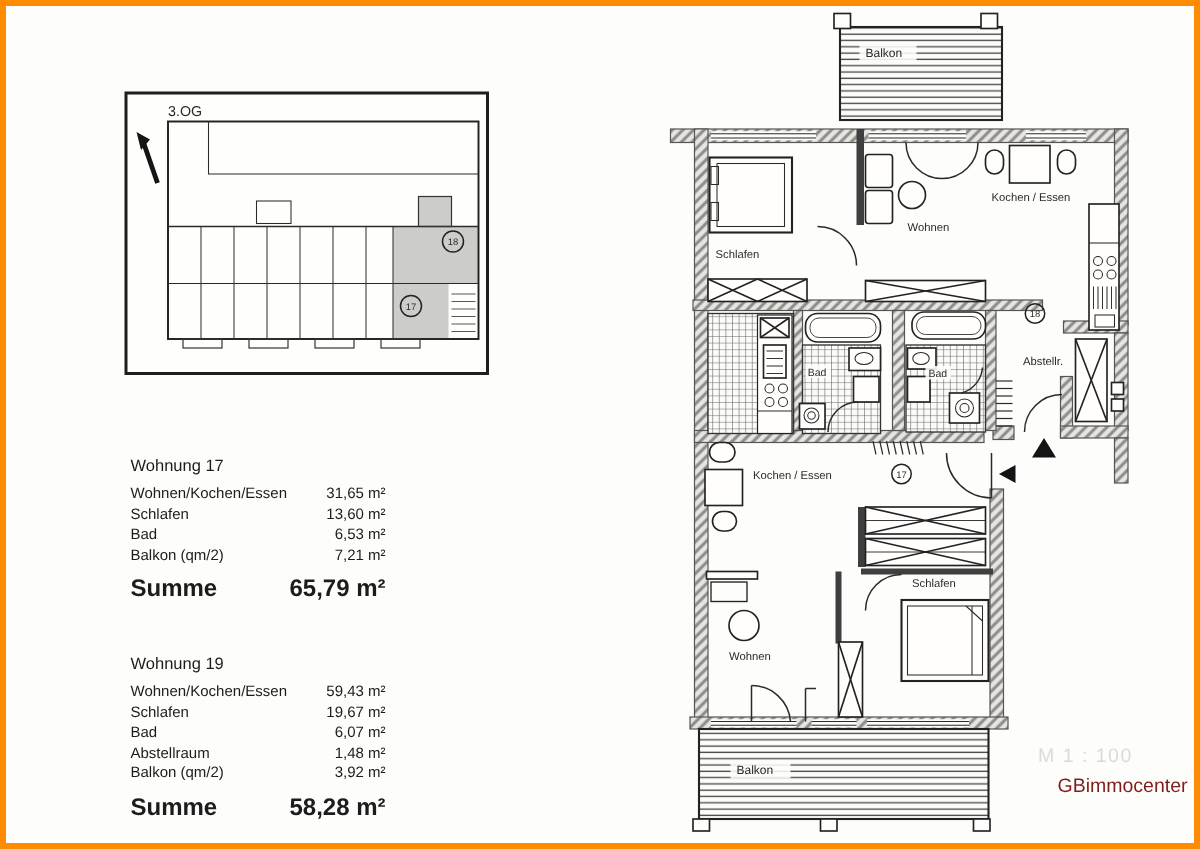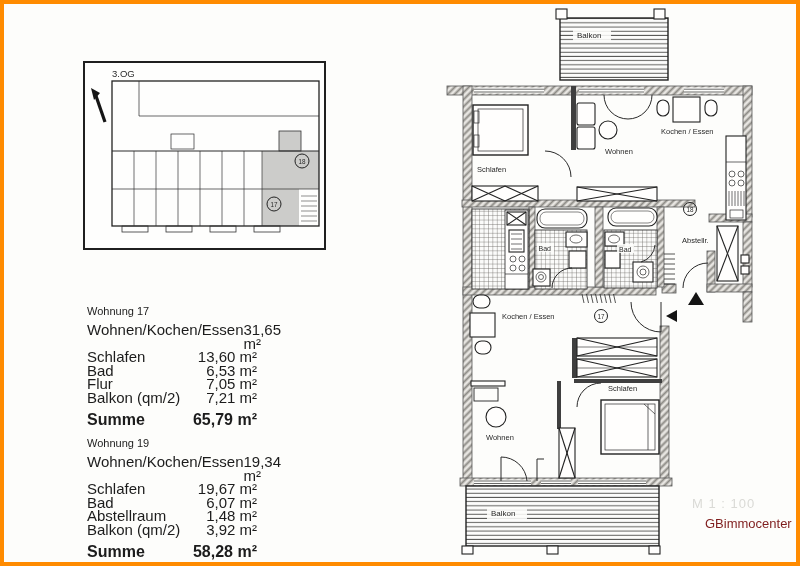--- a/index.html
+++ b/index.html
@@ -24,21 +24,21 @@
   .lblC{font-family:"Liberation Sans",sans-serif;font-size:6.3px;fill:#2a2a2a;text-anchor:middle;}
   .lblB{font-family:"Liberation Sans",sans-serif;font-size:8px;fill:#2a2a2a;}
   .lblbg{fill:#fdfdfb;opacity:0.88;}
   .shade{fill:#c3c3c1;opacity:0.85;}
 
   
   .area-table{position:absolute;left:83px;width:170px;}
   .t17{top:301px;}
   .t18{top:433px;}
   .tbl-title{font-weight:normal;font-size:11px;margin-bottom:6px;}
-  .tbl-row{display:flex;justify-content:space-between;font-size:15px;line-height:13.5px;}
+  .tbl-row{display:flex;justify-content:space-between;font-size:10px;line-height:13.5px;}
   .tbl-total{display:flex;justify-content:space-between;font-weight:bold;font-size:16px;margin-top:7px;}
 
   .scale-note{position:absolute;left:688px;top:492px;font-size:13px;color:#dadad6;letter-spacing:1px;}
   .watermark{position:absolute;left:701px;top:512px;font-size:13px;color:#7f1d1d;}
 </style>
 </head>
 <body>
 
 <div class="page">
 
@@ -107,38 +107,34 @@
     </div>
     <div class="tbl-row">
       <span>Schlafen</span>
       <span>13,60 m²</span>
     </div>
     <div class="tbl-row">
       <span>Bad</span>
       <span>6,53 m²</span>
     </div>
     <div class="tbl-row">
-      <span>Flur</span>
-      <span>7,05 m²</span>
-    </div>
-    <div class="tbl-row">
       <span>Balkon (qm/2)</span>
       <span>7,21 m²</span>
     </div>
     <div class="tbl-total">
       <span>Summe</span>
       <span>65,79 m²</span>
     </div>
   </div>
 
   <div class="area-table t18">
     <div class="tbl-title">Wohnung 19</div>
     <div class="tbl-row">
       <span>Wohnen/Kochen/Essen</span>
-      <span>19,34 m²</span>
+      <span>59,43 m²</span>
     </div>
     <div class="tbl-row">
       <span>Schlafen</span>
       <span>19,67 m²</span>
     </div>
     <div class="tbl-row">
       <span>Bad</span>
       <span>6,07 m²</span>
     </div>
     <div class="tbl-row">

